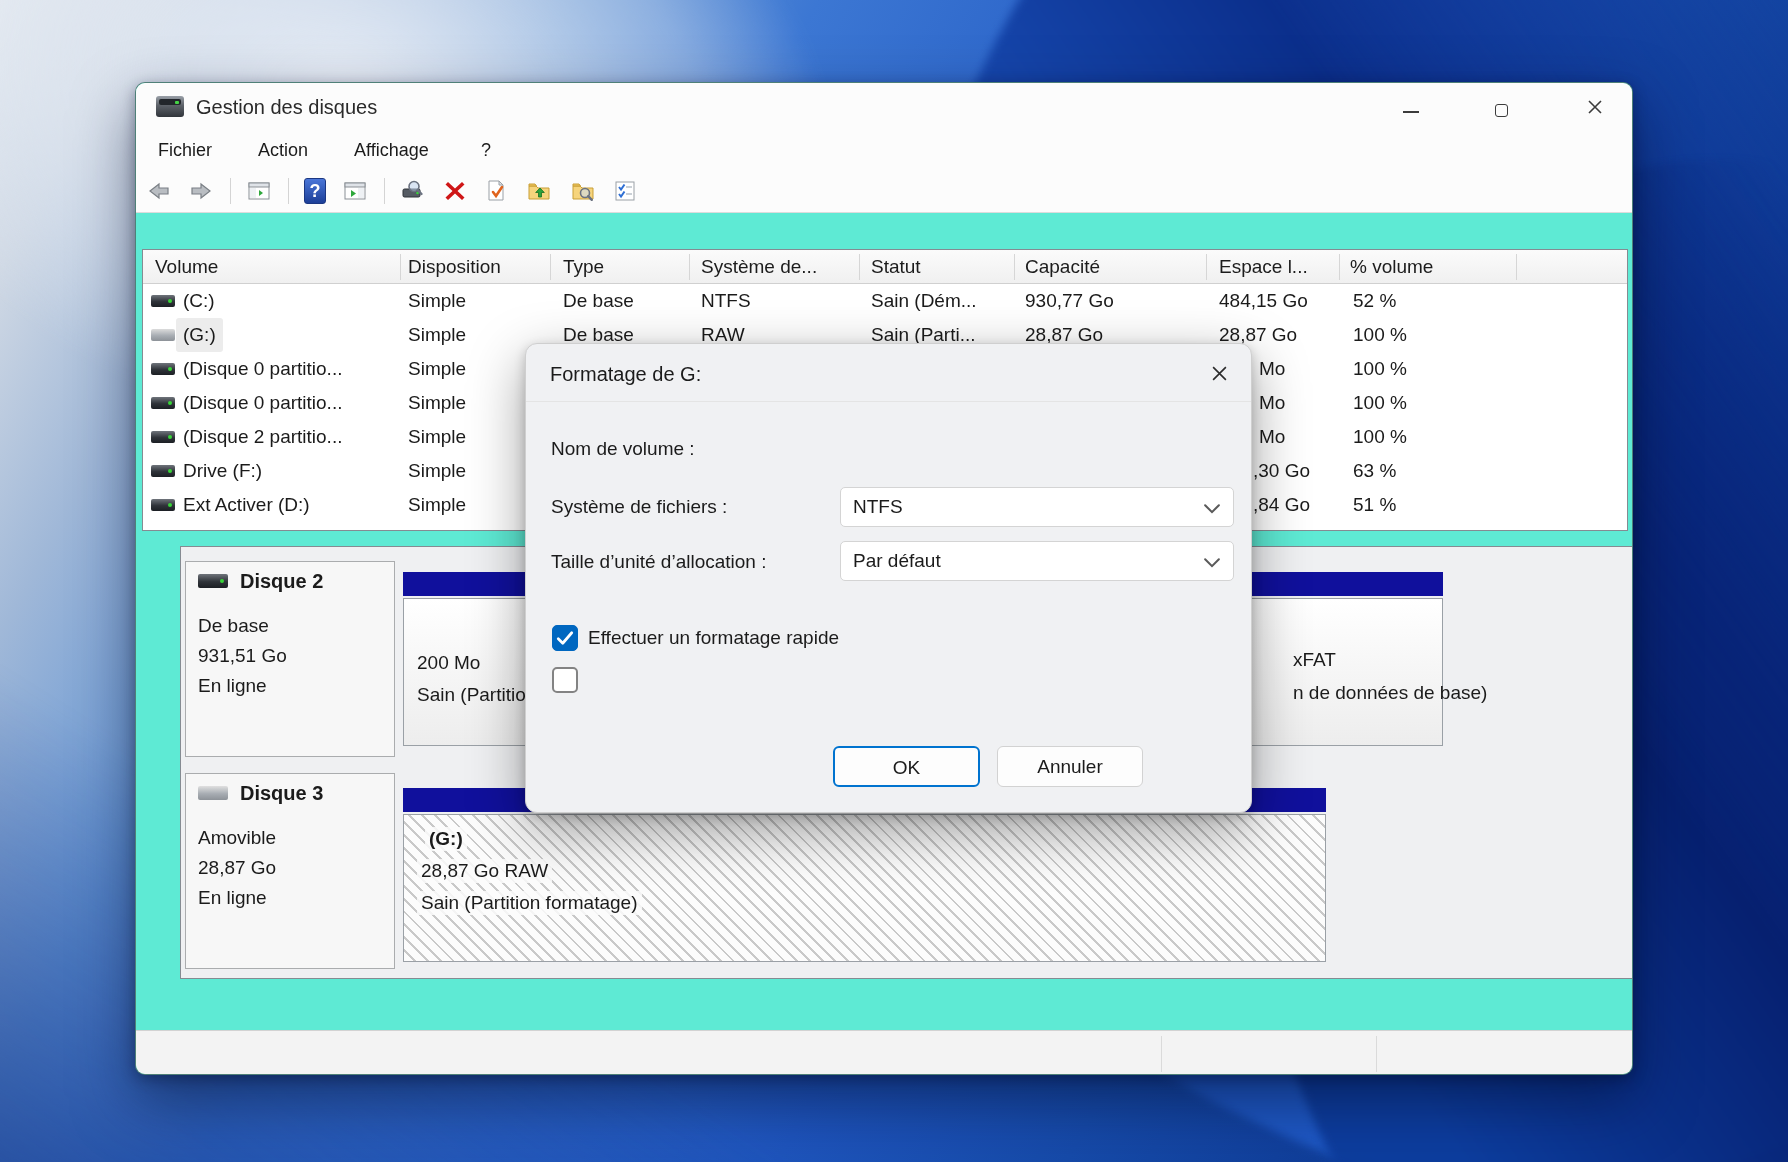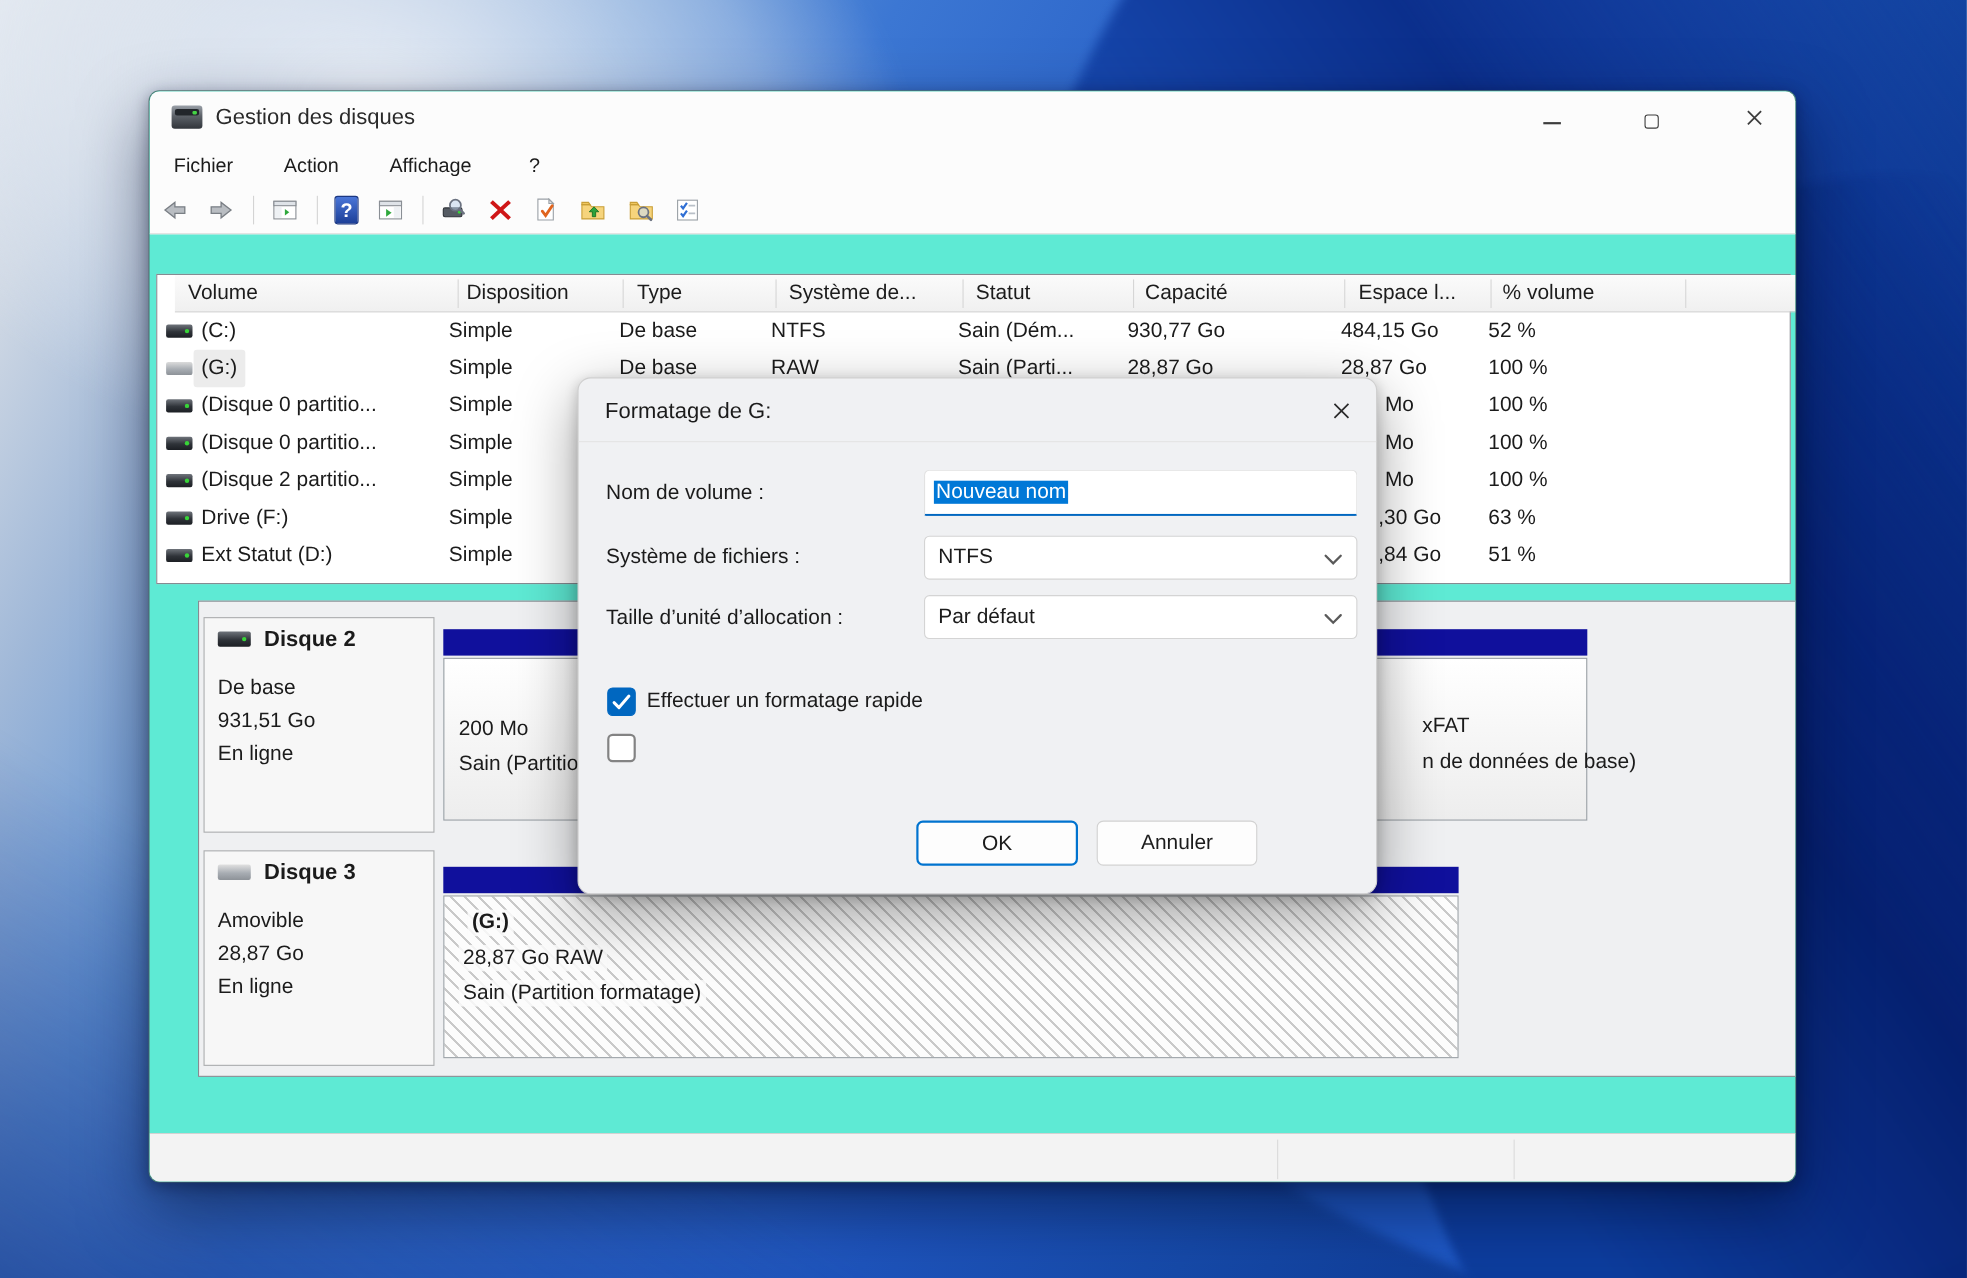--- a/index.html
+++ b/index.html
@@ -51,21 +51,21 @@
 
   .toolbar { position:absolute; left:0; top:86px; width:1498px; height:44px; border-bottom:1px solid #dcdcdc; }
   .tbtn { position:absolute; top:7px; width:34px; height:30px; display:flex; align-items:center; justify-content:center; }
   .tsep { position:absolute; top:9px; width:1px; height:26px; background:#d4d4d4; }
   .ic-help { display:inline-block; width:22px; height:26px; background:linear-gradient(#4a76d8,#1c3f98);
              border:1px solid #1b3782; border-radius:3px; color:#fff; font-weight:bold; font-size:18px;
              text-align:center; line-height:24px; }
 
   .tablepanel { position:absolute; left:6px; top:166px; width:1486px; height:282px;
                 background:#fff; border:1px solid #858b92; }
-  .thead { position:absolute; left:16px; top:0; width:100%; height:34px;
+  .thead { position:absolute; left:0; top:0; width:100%; height:34px;
            background:linear-gradient(#fbfbfb,#f0f0f0); border-bottom:1px solid #d0d0d0; }
   .hcell { position:absolute; top:0; line-height:33px; font-size:19px; color:#1c1c1c; white-space:nowrap; }
   .hsep  { position:absolute; top:4px; width:1px; height:26px; background:#d6d6d6; }
   .trow  { position:absolute; left:0; width:100%; height:34px; }
   .c     { position:absolute; top:0; line-height:34px; font-size:19px; white-space:nowrap; }
   .vicon { position:absolute; left:8px; top:11px; width:24px; height:12px; border-radius:2px;
            background:linear-gradient(#6f747b,#2f3339 55%,#1c1f24); }
   .vicon::after { content:""; position:absolute; right:3px; top:4px; width:4px; height:4px;
            border-radius:50%; background:#38d438; }
   .vicon.off { background:linear-gradient(#dcdcdc,#a8adb3 55%,#8d9298); }
@@ -320,21 +320,21 @@
     </div>
     <div class="trow" style="top:204px">
       <span class="vicon"></span>
       <span class="c cv">Drive (F:)</span>
       <span class="c cd">Simple</span>
       <span class="c ce frag-go">,30 Go</span>
       <span class="c cl">63 %</span>
     </div>
     <div class="trow" style="top:238px">
       <span class="vicon"></span>
-      <span class="c cv">Ext Statut (D:)</span>
+      <span class="c cv">Ext Activer (D:)</span>
       <span class="c cd">Simple</span>
       <span class="c ce frag-go">,84 Go</span>
       <span class="c cl">51 %</span>
     </div>
   </div>
 
   <div class="graphpanel">
     <div class="infobox ib2">
       <span class="dicon"></span>
       <span class="dname">Disque 2</span>
@@ -374,23 +374,20 @@
   <div class="dialog">
     <span class="dtitle">Formatage de G:</span>
     <div class="dclose">
       <svg width="17" height="17" viewBox="0 0 16 16">
           <path d="M2 2 L14 14 M14 2 L2 14" stroke="#2b2b2b" stroke-width="1.5" fill="none"></path>
         </svg>
     </div>
     <div class="dsep"></div>
 
     <span class="dlab la1">Nom de volume :</span>
-    <div class="dinput">
-      <span class="seltxt">Nouveau nom</span>
-    </div>
 
     <span class="dlab la2">Système de fichiers :</span>
     <div class="ddown dd1">
       <span class="ddval">NTFS</span>
       <svg class="chev" width="22" height="22" viewBox="0 0 16 16">
           <path d="M3 6 l5 5 5 -5" fill="none" stroke="#5a5a5a" stroke-width="1.5" stroke-linecap="round"></path>
         </svg>
     </div>
 
     <span class="dlab la3">Taille d’unité d’allocation :</span>

